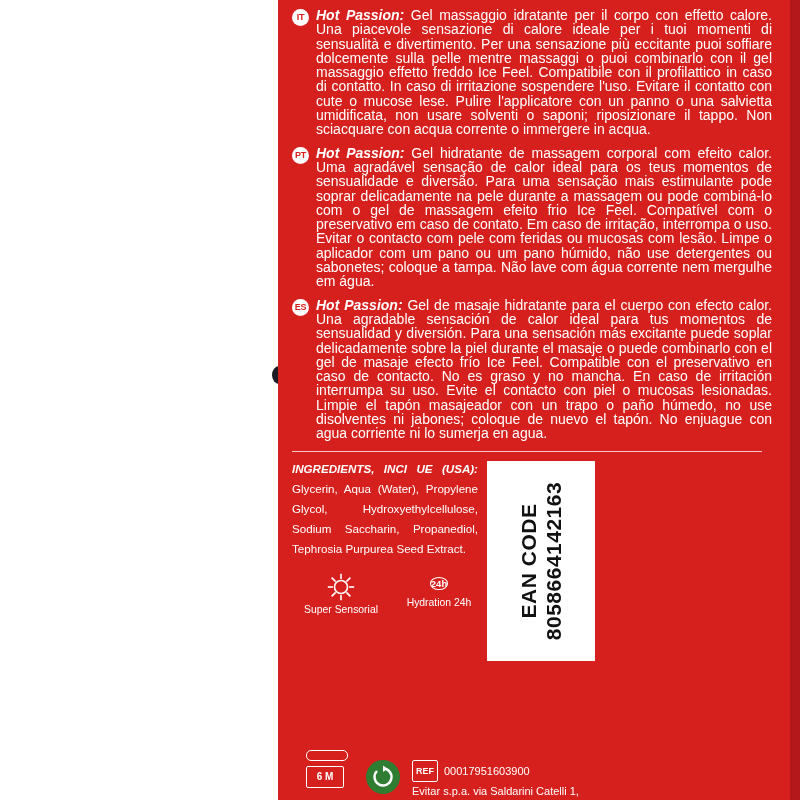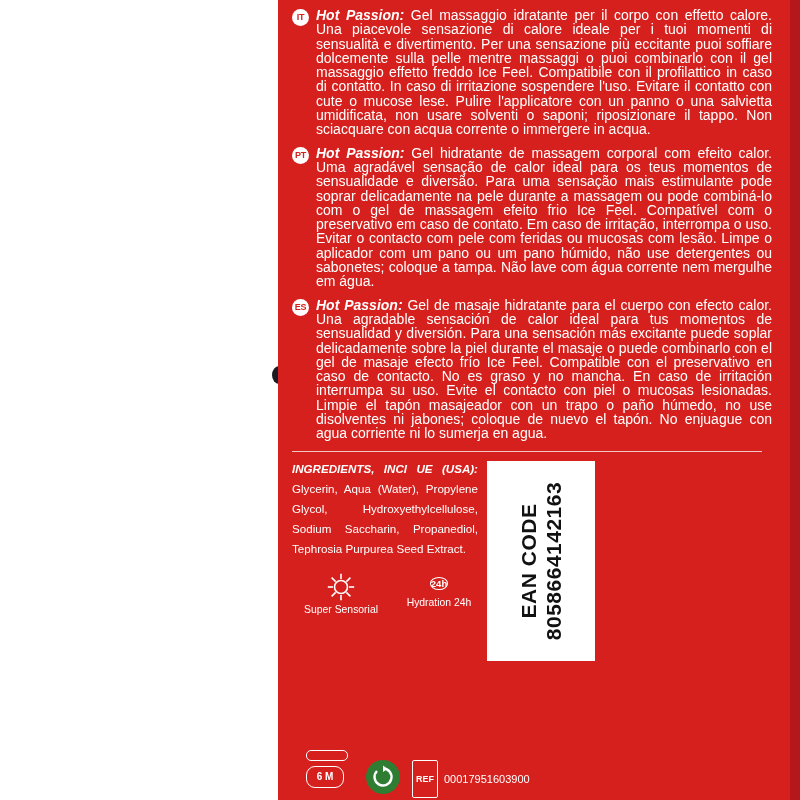--- a/index.html
+++ b/index.html
@@ -173,21 +173,21 @@
   }
   .pao-tube {
     width: 40px; height: 9px;
     border: 1.6px solid #ffffff;
     border-radius: 5px;
     margin-bottom: 5px;
   }
   .pao-box {
     width: 36px; height: 20px;
     border: 1.6px solid #ffffff;
-    border-radius: 9px;
+    border-radius: 2px;
     color: #ffffff;
     font-size: 10px;
     font-weight: bold;
     line-height: 19px;
     text-align: center;
   }
   .green-dot {
     margin-left: 14px;
     margin-top: 10px;
     width: 34px; height: 34px;
@@ -206,21 +206,21 @@
   }
   .ref-line {
     display: flex;
     align-items: center;
     gap: 6px;
     margin-bottom: 2px;
   }
   .ref-badge {
     border: 1.4px solid #ffffff;
     border-radius: 2px;
-    padding: 12px 3px;
+    padding: 4px 3px;
     font-size: 9px;
     font-weight: bold;
     line-height: 12px;
   }
 </style>
 </head>
 <body>
 
 <div class="page">
   <div class="gutter-left"></div>

